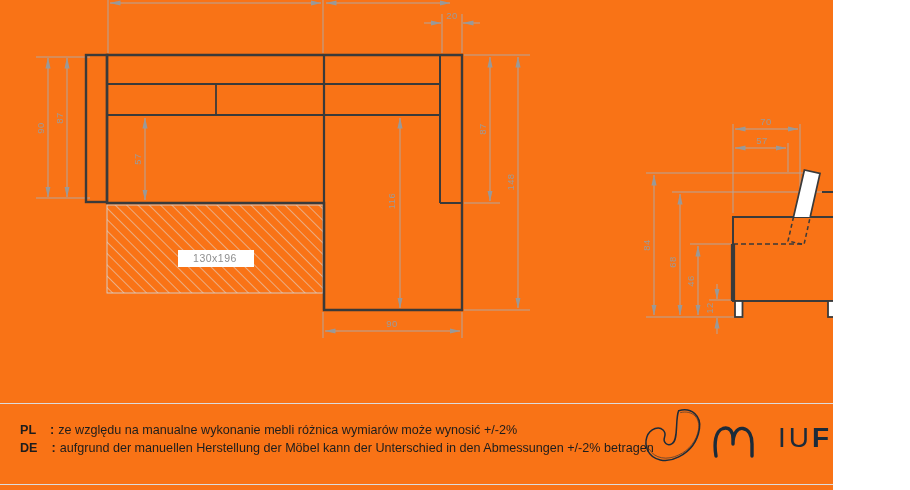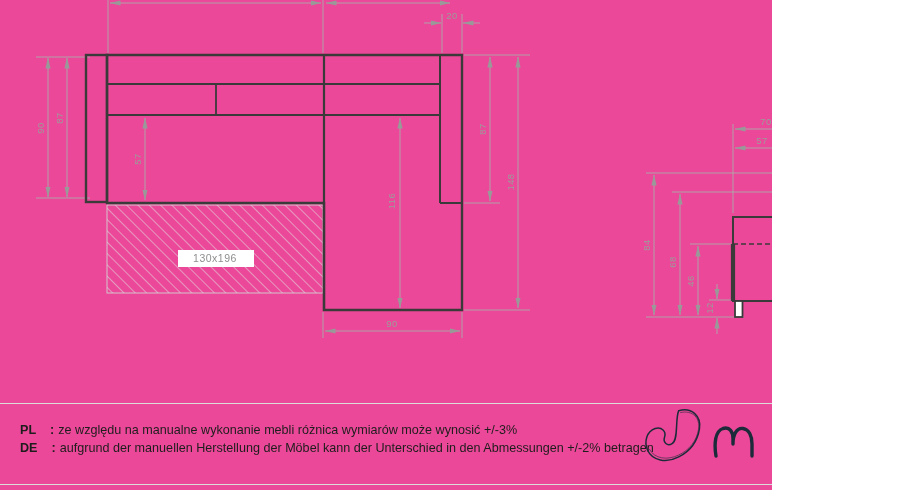--- a/index.html
+++ b/index.html
@@ -1,17 +1,17 @@
 <!DOCTYPE html>
 <html><head>
 <meta charset="utf-8">
 <style>
   html,body{margin:0;padding:0;background:#ffffff;}
   .sheet{
-    position:relative;width:772px;height:490px;background:#ec4899;overflow:hidden;
+    position:relative;width:833px;height:490px;background:#f97316;overflow:hidden;
     font-family:"Liberation Sans", sans-serif;
   }
   .drawing{position:absolute;left:0;top:0;}
   .dim-text{
     font-family:"Liberation Sans", sans-serif;
     font-size:9.5px;fill:#9b9b9b;letter-spacing:.4px;
   }
   .hatch-label{font-size:10.5px;fill:#8f8f8f;letter-spacing:.5px;}
   .footer-line{position:absolute;left:0;width:910px;height:1px;background:#dcdcdc;}
   .notes{position:absolute;left:8px;top:421px;color:#1d1d1d;font-size:12.6px;line-height:18.2px;}
@@ -140,21 +140,21 @@
         <rect x="735" y="301" width="7.5" height="16" stroke-width="1.8" fill="#ffffff"></rect>
         <rect x="828" y="301" width="8" height="16" stroke-width="1.8" fill="#ffffff"></rect>
       </g>
     </g>
   </svg>
 
   <div class="footer-line" style="top:403px"></div>
 
   <div class="notes">
     <div class="note-row">
-      <b>PL</b><b class="sep">:</b><span>ze względu na manualne wykonanie mebli różnica wymiarów może wynosić +/-3%</span>
+      <b>PL</b><b class="sep">:</b><span>ze względu na manualne wykonanie mebli różnica wymiarów może wynosić +/-2%</span>
     </div>
     <div class="note-row">
       <b>DE</b><b class="sep">:</b><span>aufgrund der manuellen Herstellung der Möbel kann der Unterschied in den Abmessungen +/-2% betragen</span>
     </div>
   </div>
 
   <div class="brand">
     <svg width="66" height="64" viewBox="0 0 70 66">
       <g fill="none" stroke="#1c2b3a" stroke-width="1.6" stroke-linecap="round">
         <path d="M40,4 C54,0 64,10 62,23 C60,36 52,47 40,53 C27,60 12,57 7,46 C3,37 6,26 15,23 C22,21 27,26 25,32 C23,38 28,42 33,39 C40,35 36,13 40,4 Z"></path>

